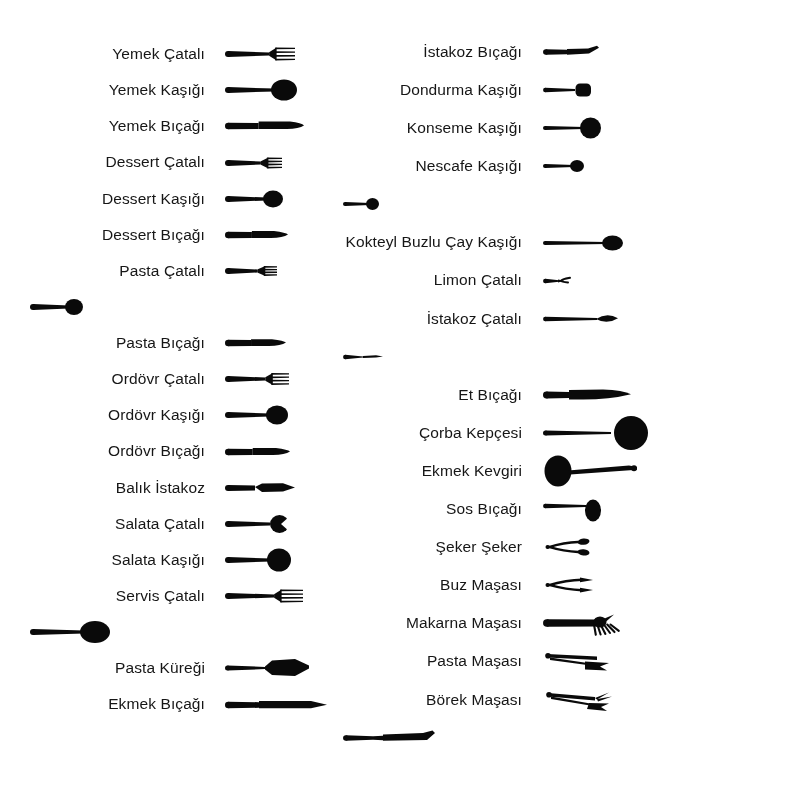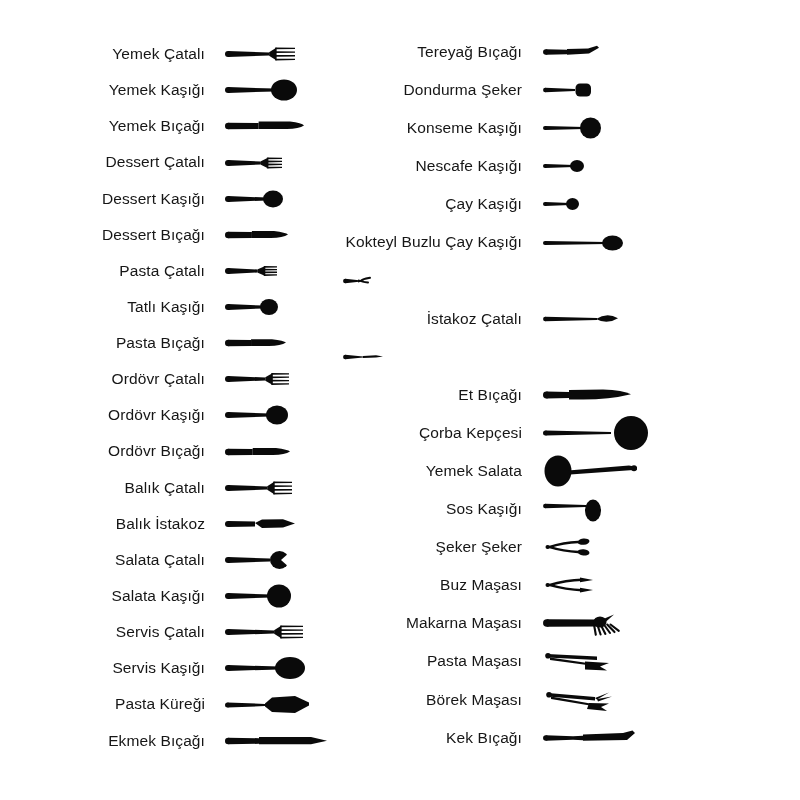--- a/index.html
+++ b/index.html
@@ -119,21 +119,20 @@
               <polygon points="32.8,18.3 40.3,15.0 40.3,25.0 32.8,21.7"></polygon>
               <polygon points="38.8,15.0 52.0,15.2 52.0,16.4 38.8,16.8"></polygon>
               <polygon points="38.8,17.7 52.0,17.9 52.0,19.2 38.8,19.5"></polygon>
               <polygon points="38.8,20.5 52.0,20.6 52.0,21.9 38.8,22.3"></polygon>
               <polygon points="38.8,23.2 52.0,23.3 52.0,24.6 38.8,25.0"></polygon>
             </g>
           </svg>
         </div>
       </div>
       <div class="row">
-        <div class="label">Tatlı Kaşığı</div>
         <div class="icon">
           <svg width="145" height="40" viewBox="0 0 145 40">
             <g fill="#0a0a0a">
               <circle cx="3.0" cy="20" r="3"></circle>
               <polygon points="3.0,17.0 39.0,18.6 39.0,21.4 3.0,23.0"></polygon>
               <ellipse cx="44" cy="20" rx="9" ry="8"></ellipse>
             </g>
           </svg>
         </div>
       </div>
@@ -183,36 +182,20 @@
           <svg width="145" height="40" viewBox="0 0 145 40">
             <g fill="#0a0a0a">
               <circle cx="3.3" cy="20" r="3.3"></circle>
               <polygon points="3.3,16.7 27.7,17.1 27.7,22.9 3.3,23.3"></polygon>
               <path d="M27.72,16 L51,16 Q63,17.5 65,19.5 Q60,22.6 48,23 L27.72,23 Z"></path>
             </g>
           </svg>
         </div>
       </div>
       <div class="row">
-        <div class="label">Balık Çatalı</div>
-        <div class="icon">
-          <svg width="145" height="40" viewBox="0 0 145 40">
-            <g fill="#0a0a0a">
-              <circle cx="3.0" cy="20" r="3"></circle>
-              <polygon points="3.0,17.0 42.2,18.5 42.2,21.5 3.0,23.0"></polygon>
-              <polygon points="42.2,18.3 49.7,13.5 49.7,26.5 42.2,21.7"></polygon>
-              <polygon points="48.2,13.5 67.0,13.7 67.0,14.9 48.2,15.3"></polygon>
-              <polygon points="48.2,17.2 67.0,17.4 67.0,18.7 48.2,19.0"></polygon>
-              <polygon points="48.2,21.0 67.0,21.1 67.0,22.4 48.2,22.8"></polygon>
-              <polygon points="48.2,24.7 67.0,24.8 67.0,26.1 48.2,26.5"></polygon>
-            </g>
-          </svg>
-        </div>
-      </div>
-      <div class="row">
         <div class="label">Balık İstakoz</div>
         <div class="icon">
           <svg width="145" height="40" viewBox="0 0 145 40">
             <g fill="#0a0a0a">
               <circle cx="3.0" cy="20" r="3"></circle>
               <polygon points="3.0,17.0 30.0,17.5 30.0,22.5 3.0,23.0"></polygon>
               <polygon points="30.0,19.0 37.0,15.6 58.0,15.2 70.0,19.4 58.0,23.6 37.0,24.0"></polygon>
             </g>
           </svg>
         </div>
@@ -252,21 +235,20 @@
               <polygon points="49.1,18.3 56.6,13.5 56.6,26.5 49.1,21.7"></polygon>
               <polygon points="55.1,13.5 78.0,13.7 78.0,14.9 55.1,15.3"></polygon>
               <polygon points="55.1,17.2 78.0,17.4 78.0,18.7 55.1,19.0"></polygon>
               <polygon points="55.1,21.0 78.0,21.1 78.0,22.4 55.1,22.8"></polygon>
               <polygon points="55.1,24.7 78.0,24.8 78.0,26.1 55.1,26.5"></polygon>
             </g>
           </svg>
         </div>
       </div>
       <div class="row">
-        <div class="label">Servis Kaşığı</div>
         <div class="icon">
           <svg width="145" height="40" viewBox="0 0 145 40">
             <g fill="#0a0a0a">
               <circle cx="3.0" cy="20" r="3"></circle>
               <polygon points="3.0,17.0 54.0,18.6 54.0,21.4 3.0,23.0"></polygon>
               <ellipse cx="65" cy="20" rx="15" ry="11"></ellipse>
             </g>
           </svg>
         </div>
       </div>
@@ -290,33 +272,33 @@
               <circle cx="3.3" cy="20" r="3.3"></circle>
               <polygon points="3.3,16.7 34.0,17.2 34.0,22.8 3.3,23.3"></polygon>
               <polygon points="34.0,16.0 86.0,16.0 102.0,19.8 86.0,23.2 34.0,23.2"></polygon>
             </g>
           </svg>
         </div>
       </div>
     </div>
   <div class="col col-right">
       <div class="row">
-        <div class="label">Tereyağ Bıçağı</div>
+        <div class="label">İstakoz Bıçağı</div>
         <div class="icon">
           <svg width="145" height="40" viewBox="0 0 145 40">
             <g fill="#0a0a0a">
               <circle cx="2.8" cy="20" r="2.75"></circle>
               <polygon points="2.8,17.3 24.0,17.8 24.0,22.3 2.8,22.8"></polygon>
               <polygon points="24.0,17.0 45.0,16.4 54.0,13.7 56.0,15.8 46.0,21.6 24.0,22.7"></polygon>
             </g>
           </svg>
         </div>
       </div>
       <div class="row">
-        <div class="label">Dondurma Şeker</div>
+        <div class="label">Dondurma Kaşığı</div>
         <div class="icon">
           <svg width="145" height="40" viewBox="0 0 145 40">
             <g fill="#0a0a0a">
               <circle cx="2.3" cy="20" r="2.25"></circle>
               <polygon points="2.3,17.8 32.0,18.9 32.0,21.1 2.3,22.3"></polygon>
               <rect x="32.5" y="13.5" width="15.5" height="13" rx="4.5"></rect>
             </g>
           </svg>
         </div>
       </div>
@@ -338,21 +320,20 @@
           <svg width="145" height="40" viewBox="0 0 145 40">
             <g fill="#0a0a0a">
               <circle cx="2.0" cy="20" r="2"></circle>
               <polygon points="2.0,18.0 31.0,19.1 31.0,20.9 2.0,22.0"></polygon>
               <ellipse cx="34" cy="20" rx="7" ry="6"></ellipse>
             </g>
           </svg>
         </div>
       </div>
       <div class="row">
-        <div class="label">Çay Kaşığı</div>
         <div class="icon">
           <svg width="145" height="40" viewBox="0 0 145 40">
             <g fill="#0a0a0a">
               <circle cx="2.0" cy="20" r="2"></circle>
               <polygon points="2.0,18.0 27.0,19.1 27.0,20.9 2.0,22.0"></polygon>
               <ellipse cx="29.5" cy="20" rx="6.5" ry="6"></ellipse>
             </g>
           </svg>
         </div>
       </div>
@@ -362,20 +343,21 @@
           <svg width="145" height="40" viewBox="0 0 145 40">
             <g fill="#0a0a0a">
               <circle cx="2.0" cy="20" r="2"></circle>
               <polygon points="2.0,18.0 63.0,19.1 63.0,20.9 2.0,22.0"></polygon>
               <ellipse cx="69.5" cy="20" rx="10.5" ry="7.5"></ellipse>
             </g>
           </svg>
         </div>
       </div>
       <div class="row">
+        <div class="label">Limon Çatalı</div>
         <div class="icon">
           <svg width="145" height="40" viewBox="0 0 145 40">
             <g fill="#0a0a0a">
               <circle cx="2.3" cy="20" r="2.25"></circle>
               <polygon points="2.3,17.8 16.0,19.3 16.0,20.7 2.3,22.3"></polygon>
               <path d="M27,16.8 Q18.5,18.2 18,20 Q18.5,20.8 25,21.4" fill="none" stroke="#0a0a0a" stroke-width="2" stroke-linecap="round"></path>
               <polygon points="15.0,18.4 21.5,19.8 15.0,21.4"></polygon>
             </g>
           </svg>
         </div>
@@ -421,33 +403,33 @@
           <svg width="145" height="40" viewBox="0 0 145 40">
             <g fill="#0a0a0a">
               <circle cx="2.5" cy="20" r="2.5"></circle>
               <polygon points="2.5,17.5 68.0,18.9 68.0,21.1 2.5,22.5"></polygon>
               <circle cx="88" cy="20" r="17"></circle>
             </g>
           </svg>
         </div>
       </div>
       <div class="row">
-        <div class="label">Yemek Salata</div>
+        <div class="label">Ekmek Kevgiri</div>
         <div class="icon">
           <svg width="145" height="40" viewBox="0 0 145 40">
             <g fill="#0a0a0a">
               <ellipse cx="15" cy="20" rx="13.5" ry="15.5"></ellipse>
               <polygon points="25.0,19.5 86.0,14.5 94.0,16.0 94.0,18.8 27.0,23.5"></polygon>
               <circle cx="91" cy="17.2" r="3"></circle>
             </g>
           </svg>
         </div>
       </div>
       <div class="row">
-        <div class="label">Sos Kaşığı</div>
+        <div class="label">Sos Bıçağı</div>
         <div class="icon">
           <svg width="145" height="40" viewBox="0 0 145 40">
             <g fill="#0a0a0a">
               <circle cx="2.3" cy="17" r="2.25"></circle>
               <polygon points="2.3,14.8 43.0,16.0 43.0,18.0 2.3,19.3"></polygon>
               <ellipse cx="50" cy="21.5" rx="8" ry="11"></ellipse>
             </g>
           </svg>
         </div>
       </div>
@@ -520,21 +502,20 @@
               <polygon points="5.0,13.0 52.0,17.0 52.0,20.5 5.0,16.5"></polygon>
               <polygon points="8.0,16.5 50.0,24.0 50.0,26.0 8.0,19.0"></polygon>
               <polygon points="52.0,18.0 66.0,12.5 54.0,19.5"></polygon>
               <polygon points="54.0,19.0 69.0,16.5 55.0,21.5"></polygon>
               <polygon points="46.0,23.0 66.0,23.5 58.0,27.0 64.0,31.0 44.0,29.0"></polygon>
             </g>
           </svg>
         </div>
       </div>
       <div class="row">
-        <div class="label">Kek Bıçağı</div>
         <div class="icon">
           <svg width="145" height="40" viewBox="0 0 145 40">
             <g fill="#0a0a0a">
               <circle cx="2.8" cy="20" r="2.75"></circle>
               <polygon points="2.8,17.3 30.0,18.3 30.0,21.8 2.8,22.8"></polygon>
               <polygon points="30.0,18.2 40.0,17.8 40.0,22.2 30.0,21.8"></polygon>
               <polygon points="40.0,16.5 80.0,15.0 89.5,12.5 92.0,15.0 84.0,22.0 40.0,22.8"></polygon>
             </g>
           </svg>
         </div>

